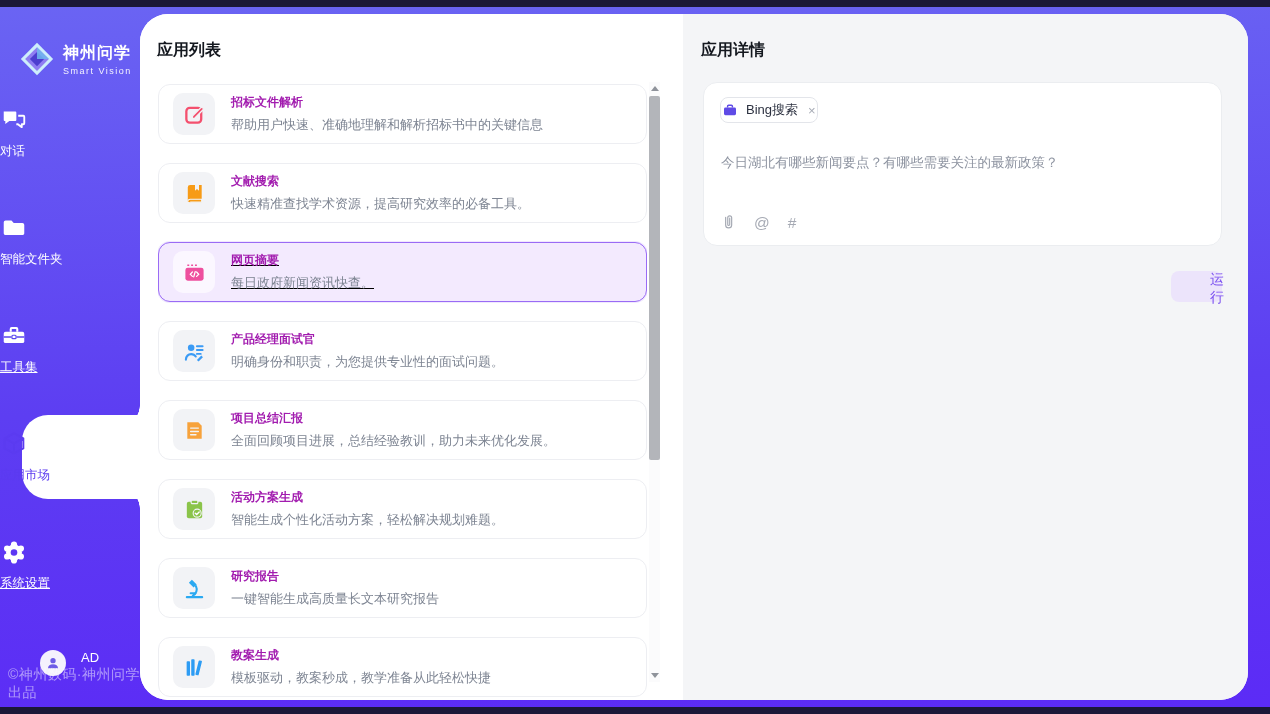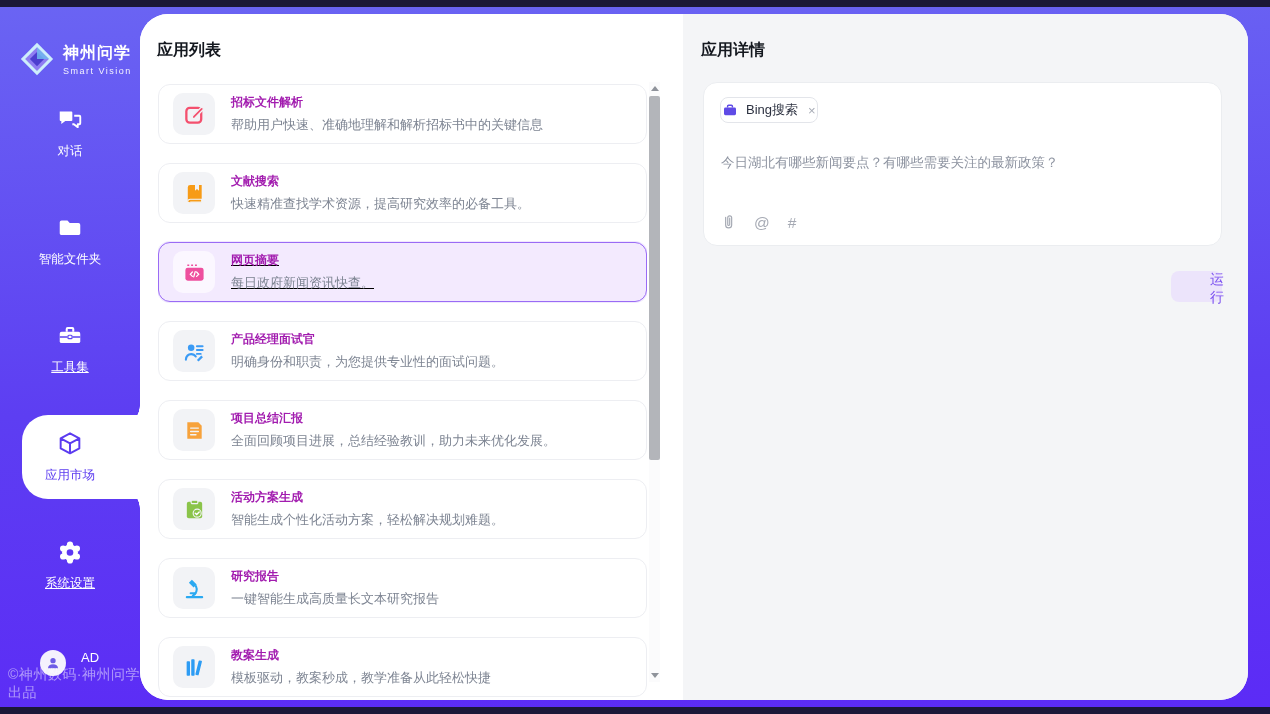--- a/index.html
+++ b/index.html
@@ -10,21 +10,21 @@
             background:linear-gradient(178deg,#6a64f3 0%,#5d3ef2 55%,#5c2bf6 100%); }
 
   
   .sidebar { position:absolute; left:0; top:7px; bottom:7px; width:140px; color:#fff; }
   .brand { position:absolute; top:9px; left:18px; display:flex; align-items:center; gap:7px;margin-top:24px; }
   .brand-name { font-size:16px; font-weight:bold; letter-spacing:1px; }
   .brand-tag { font-size:9px; letter-spacing:1.5px; opacity:.92; margin-top:2px; }
 
   .nav { position:absolute; top:72px; left:0; width:140px; }
   .nav-item { position:relative; height:108px; display:flex; flex-direction:column;
-              align-items:center; justify-content:center; gap:9px; cursor:pointer; }
+              align-items:flex-start; justify-content:center; gap:9px; cursor:pointer; }
   .nav-label { font-size:12.5px; position:relative; z-index:2; }
   .nav-icon { position:relative; z-index:2; width:28px; height:28px; display:flex; align-items:center; justify-content:center; }
   .nav-item.u .nav-label { text-decoration:underline; }
   .nav-item.active { color:#5b3bf0; }
   .bubble { position:absolute; left:22px; right:0; top:12px; bottom:12px;
             background:#fff; border-radius:26px 0 0 26px; z-index:1; }
   .corner { position:absolute; right:0; width:22px; height:22px; z-index:1; }
   .corner-top { top:-10px; background:radial-gradient(circle at 0 0, rgba(0,0,0,0) 21.5px, #fff 22px); }
   .corner-bottom { bottom:-10px; background:radial-gradient(circle at 0 100%, rgba(0,0,0,0) 21.5px, #fff 22px); }
 

